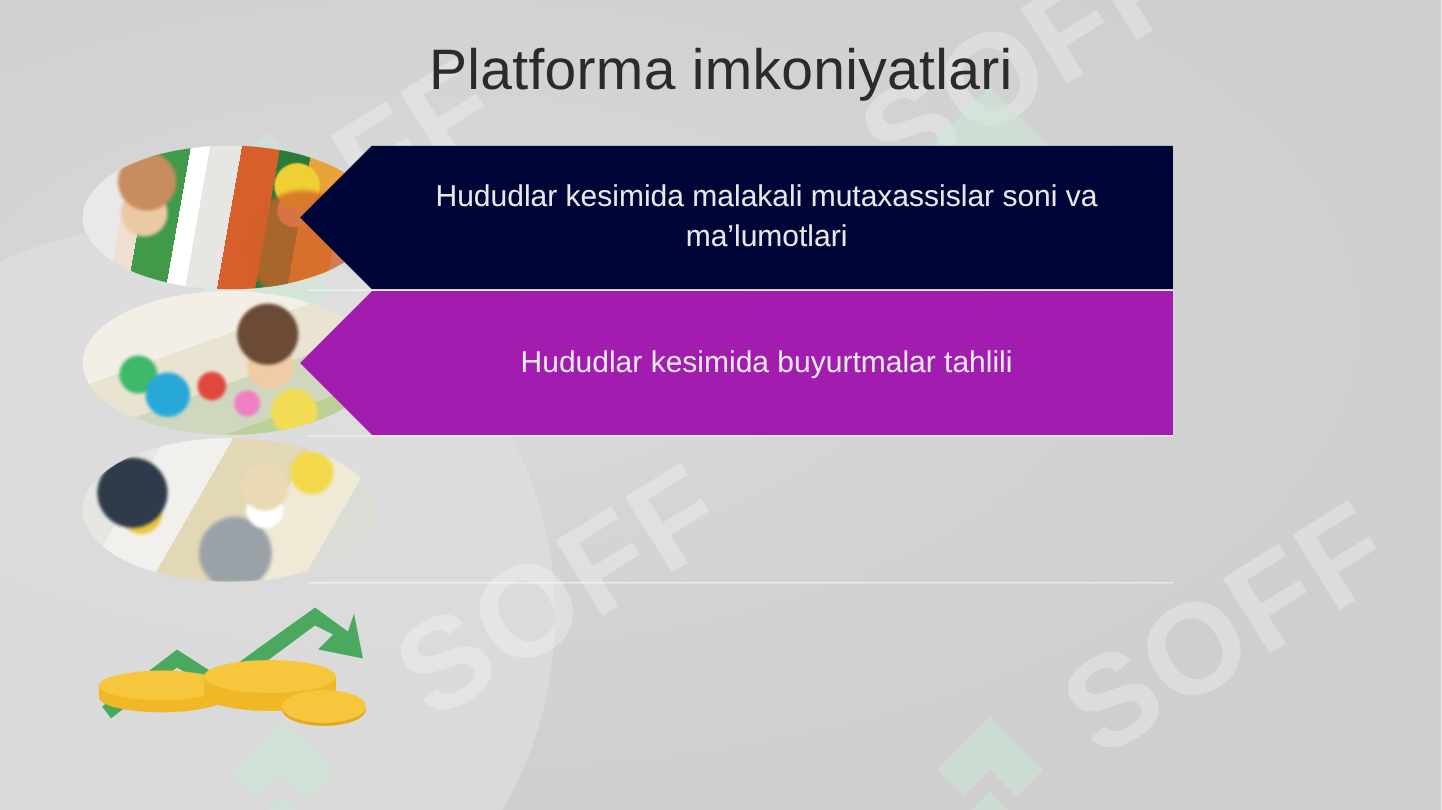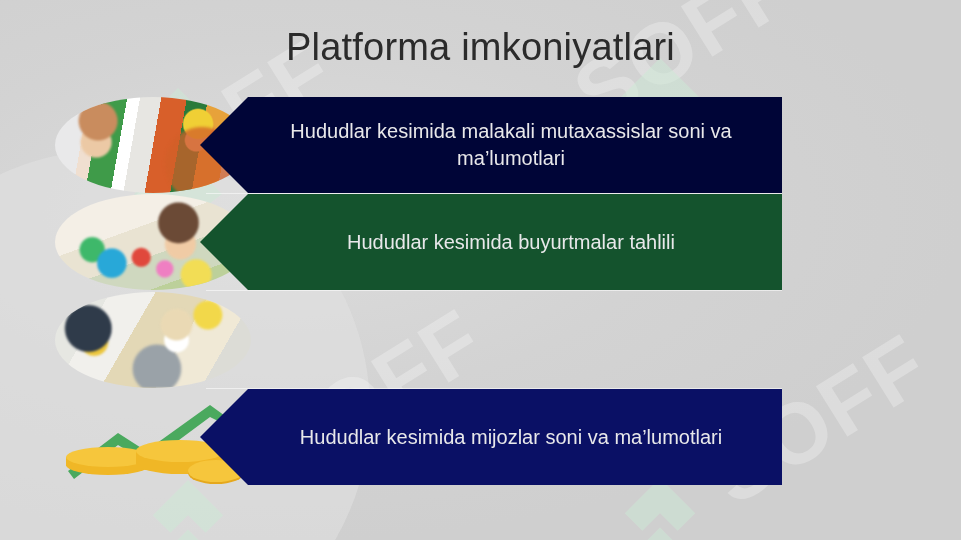--- a/index.html
+++ b/index.html
@@ -251,21 +251,21 @@
       </div>
       <div class="chev" style="background:#000537;">
         <div class="chev-label">Hududlar kesimida malakali mutaxassislar soni va ma’lumotlari</div>
       </div>
     </div>
 
     <div class="row row-2">
       <div class="photo-oval">
         <div class="ph ph-clean"></div>
       </div>
-      <div class="chev" style="background:#14532d;">
+      <div class="chev" style="background:#a21caf;">
         <div class="chev-label">Hududlar kesimida buyurtmalar tahlili</div>
       </div>
     </div>
 
     <div class="row row-3">
       <div class="photo-oval">
         <div class="ph ph-cart"></div>
       </div>
     </div>
 
@@ -276,23 +276,20 @@
           <ellipse cx="48" cy="66" rx="42" ry="10" fill="#f0b726"></ellipse>
           <rect x="6" y="58" width="84" height="9" fill="#f0b726"></rect>
           <ellipse cx="48" cy="58" rx="42" ry="10" fill="#f6c63c"></ellipse>
           <ellipse cx="120" cy="64" rx="44" ry="11" fill="#f0b726"></ellipse>
           <rect x="76" y="52" width="88" height="13" fill="#f0b726"></rect>
           <ellipse cx="120" cy="52" rx="44" ry="11" fill="#f6c63c"></ellipse>
           <ellipse cx="156" cy="74" rx="28" ry="11" fill="#e5a81d"></ellipse>
           <ellipse cx="156" cy="72" rx="28" ry="11" fill="#f6c63c"></ellipse>
         </svg>
       </div>
-      <div class="chev" style="background:#0a1065;">
-        <div class="chev-label">Hududlar kesimida mijozlar soni va ma’lumotlari</div>
-      </div>
     </div>
 
     <div class="sep" style="top:96px;"></div>
     <div class="sep" style="top:193px;"></div>
     <div class="sep" style="top:291px;"></div>
   </div>
 
 </div>
 
 </body></html>

